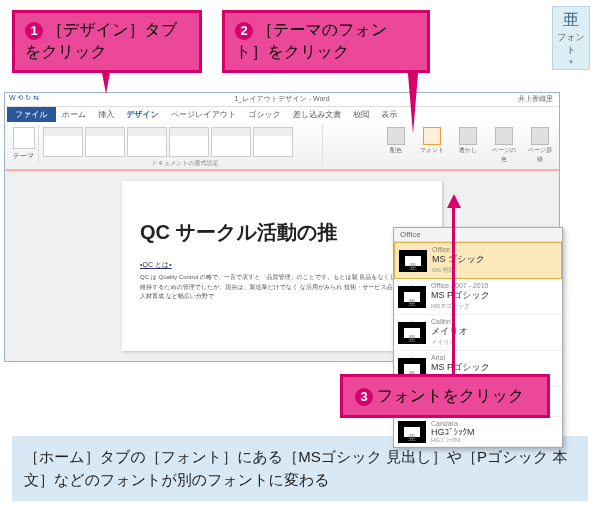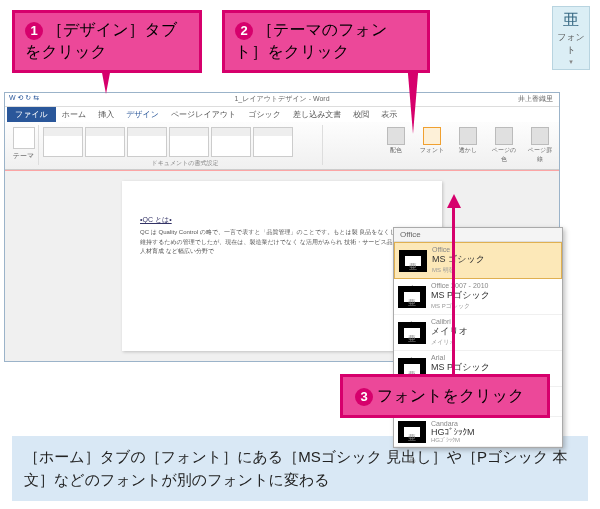--- a/index.html
+++ b/index.html
@@ -18,21 +18,21 @@
 .font-btn .glyph{font-size:16px;color:#3a6b85;display:block}
 .font-btn .drop{font-size:7px;color:#888;display:block;margin-top:1px}
 .word-window{position:absolute;left:4px;top:92px;width:556px;height:270px;border:1px solid #9bb3c9;background:#fca5a5}
 .titlebar{height:14px;background:#fff;border-bottom:1px solid #ddd;position:relative;font-size:7px;color:#666}
 .titlebar .doc{position:absolute;left:50%;transform:translateX(-50%);top:1px}
 .titlebar .right{position:absolute;right:6px;top:1px}
 .titlebar .left-icons{position:absolute;left:4px;top:1px;color:#2a579a}
 .ribbon-tabs{height:15px;background:#fff;font-size:8px;display:flex;align-items:center;padding-left:2px}
 .ribbon-tabs span{padding:0 6px;color:#555}
 .ribbon-tabs .file{background:#2a579a;color:#fff;padding:2px 8px}
-.ribbon-tabs .active{color:#2a579a;font-weight:normal}
+.ribbon-tabs .active{color:#2a579a;font-weight:bold}
 .ribbon{height:48px;background:linear-gradient(#fdfdfd,#f0f0f0);border-bottom:1px solid #ccc;position:relative;font-size:7px;color:#666}
 .rb-group{position:absolute;top:3px;height:40px;border-right:1px solid #ddd;text-align:center}
 .rb-theme{left:4px;width:30px}
 .rb-gallery{left:38px;width:280px;display:flex;gap:2px;padding-top:2px}
 .gal-item{width:40px;height:30px;border:1px solid #ccc;background:#fff;font-size:5px}
 .gal-item .t{background:#eee;height:8px}
 .rb-right{right:4px;width:200px;left:auto;border:none}
 .rb-right .btns{display:flex;gap:6px;justify-content:flex-end;align-items:flex-start;padding-top:2px;font-size:6px}
 .rb-right .btns>div{text-align:center;width:30px}
 .rb-right .icn{width:18px;height:18px;background:#e0e0e0;margin:0 auto 1px;border:1px solid #bbb}
@@ -126,20 +126,21 @@
         <div><div class="icn"></div><span>配色</span></div>
         <div><div class="icn fonts-hl"></div><span>フォント</span></div>
         <div><div class="icn"></div><span>透かし</span></div>
         <div><div class="icn"></div><span>ページの色</span></div>
         <div><div class="icn"></div><span>ページ罫線</span></div>
       </div>
     </div>
   </div>
   <div class="doc-area">
     <div class="page">
+      <h1>QC サークル活動の推</h1>
       <div class="sec">•QC とは•</div>
       <div class="body">QC は Quality Control の略で、一言で表すと「品質管理」のことです。もとは製
 良品をなくし、品質を維持するための管理でしたが、現在は、製造業だけでなく
 な活用がみられ 技術・サービス品質の向上 人材育成 など幅広い分野で</div>
     </div>
   </div>
 
   <div class="font-panel">
     <div class="fp-head">Office</div>
     <div class="fp-item sel">

